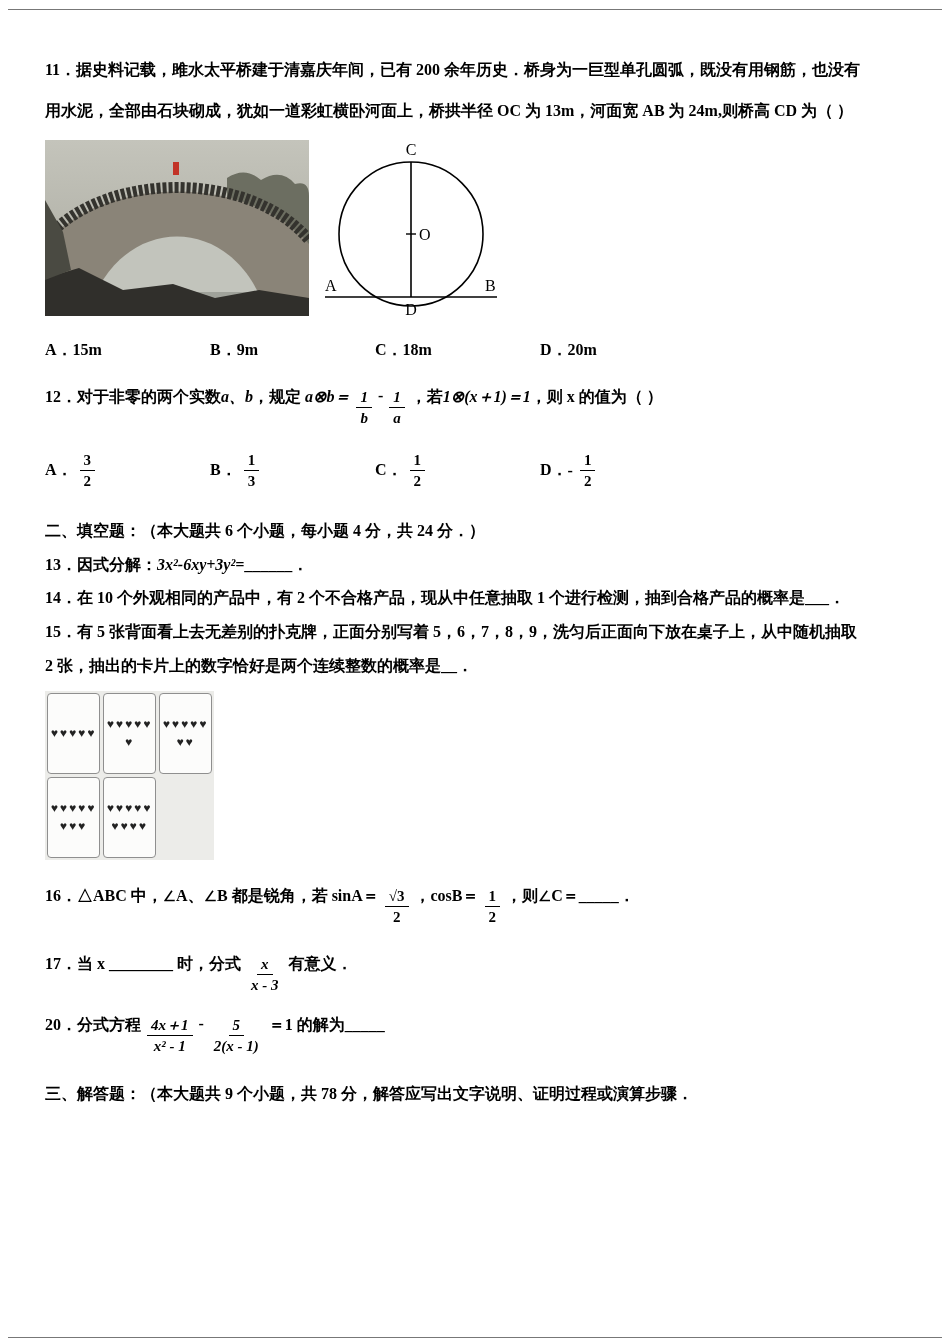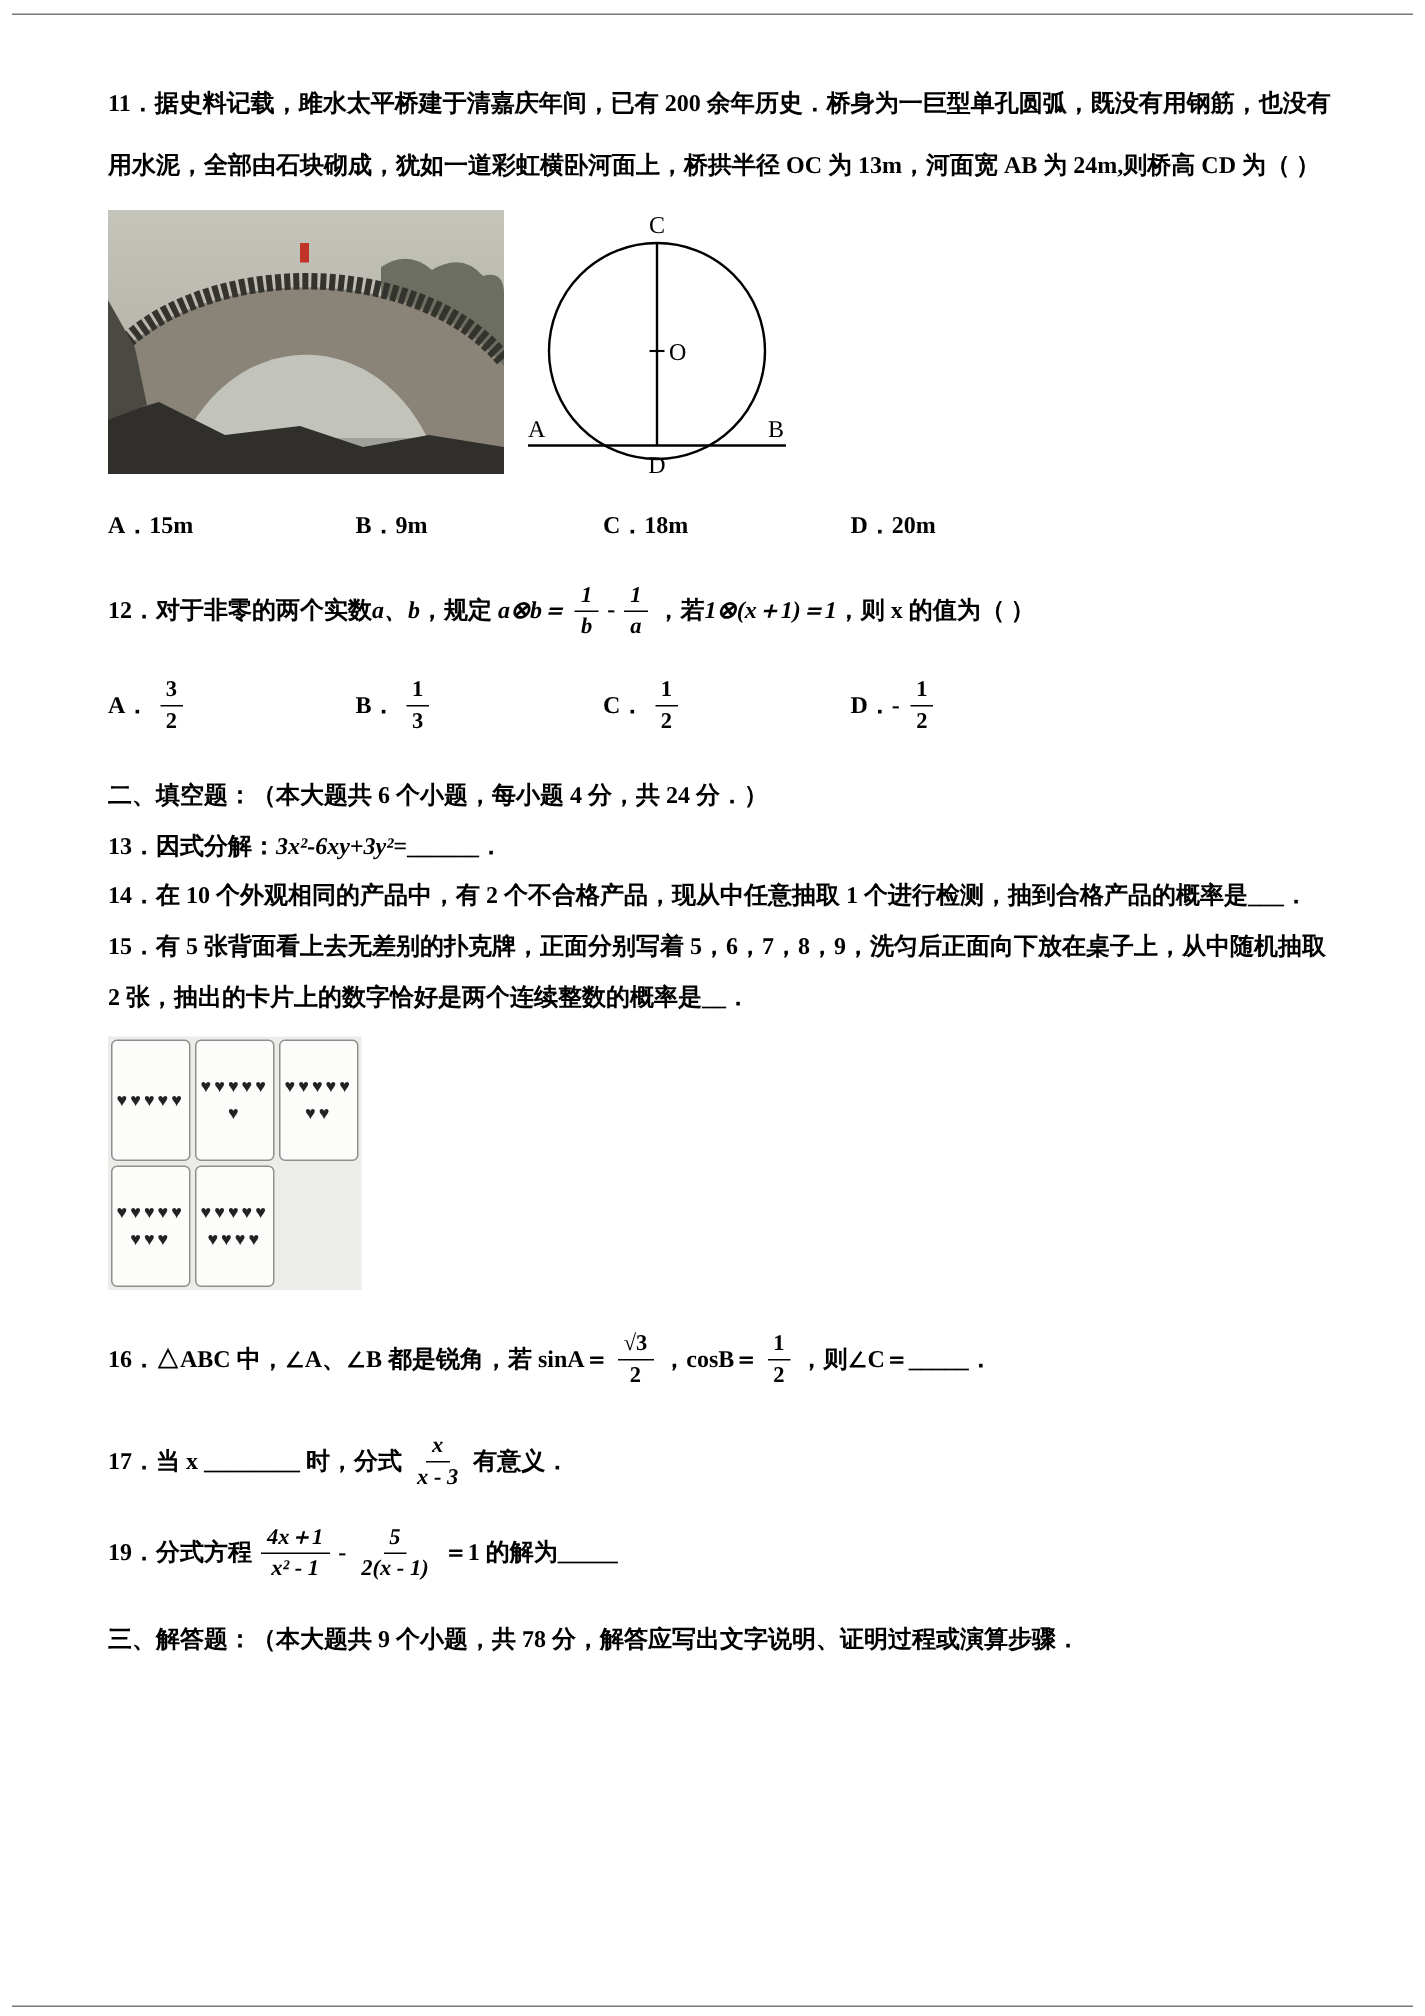--- a/index.html
+++ b/index.html
@@ -3,37 +3,37 @@
 <meta charset="utf-8">
 <style>
   html, body { margin: 0; padding: 0; }
   body {
     width: 950px; height: 1344px;
     background: #ffffff; color: #000;
     font-family: "Liberation Serif", serif;
     font-weight: bold;
     overflow: hidden; position: relative;
   }
-  .page { padding: 50px 45px 0 72px; }
+  .page { padding: 50px 45px 0 45px; }
   .scan-rule { position: absolute; left: 8px; right: 8px; height: 1px; background: #777; }
   .scan-rule.top { top: 9px; }
   .scan-rule.bottom { top: 1337px; }
 
   .line { font-size: 16px; line-height: 2.55; white-space: nowrap; }
   .line.tight { line-height: 2.12; }
 
   .figures { display: flex; gap: 10px; align-items: flex-start; margin-top: 8px; }
   .bridge-photo { display: block; }
   .circle-diagram { display: block; }
   .circle-diagram text { font-family: "Liberation Serif", serif; font-size: 16px; font-weight: normal; fill: #000; }
 
   .options { display: flex; margin-top: 16px; }
   .opt { width: 165px; font-size: 16px; display: flex; align-items: center; white-space: pre; }
 
-  .mrow { display: flex; align-items: center; font-size: 16px; white-space: pre; }
+  .mrow { display: flex; font-size: 16px; white-space: pre; }
   .frac { display: inline-flex; flex-direction: column; align-items: center; font-size: 15px; line-height: 1.35; margin: 0 6px; }
   .frac .num { padding: 0 4px; border-bottom: 1.4px solid #000; }
   .frac .den { padding: 0 4px; }
   .it { font-style: italic; }
   .sign { margin-right: 1px; }
 
   .mt26 { margin-top: 26px; }
   .mt22 { margin-top: 22px; }
   .mt20 { margin-top: 20px; }
   .mt30 { margin-top: 26px; }
@@ -168,21 +168,21 @@
 
   <div class="mrow mt30">
     <span>16．△ABC 中，∠A、∠B 都是锐角，若 sinA＝</span><span class="frac"><span class="num">√3</span><span class="den">2</span></span><span>，cosB＝</span><span class="frac"><span class="num">1</span><span class="den">2</span></span><span>，则∠C＝_____．</span>
   </div>
 
   <div class="mrow mt26">
     <span>17．当 x ________ 时，分式</span><span class="frac it"><span class="num">x</span><span class="den">x - 3</span></span><span>有意义．</span>
   </div>
 
   <div class="mrow mt20">
-    <span>19．分式方程</span><span class="frac it"><span class="num">4x＋1</span><span class="den">x² - 1</span></span><span>-</span><span class="frac it"><span class="num">5</span><span class="den">2(x - 1)</span></span><span>＝1 的解为_____</span>
+    <span>20．分式方程</span><span class="frac it"><span class="num">4x＋1</span><span class="den">x² - 1</span></span><span>-</span><span class="frac it"><span class="num">5</span><span class="den">2(x - 1)</span></span><span>＝1 的解为_____</span>
   </div>
 
   <div class="line tight mt42">三、解答题：（本大题共 9 个小题，共 78 分，解答应写出文字说明、证明过程或演算步骤．</div>
 
 
 </div>
 
 <div class="scan-rule bottom"></div>
 
 </body></html>

